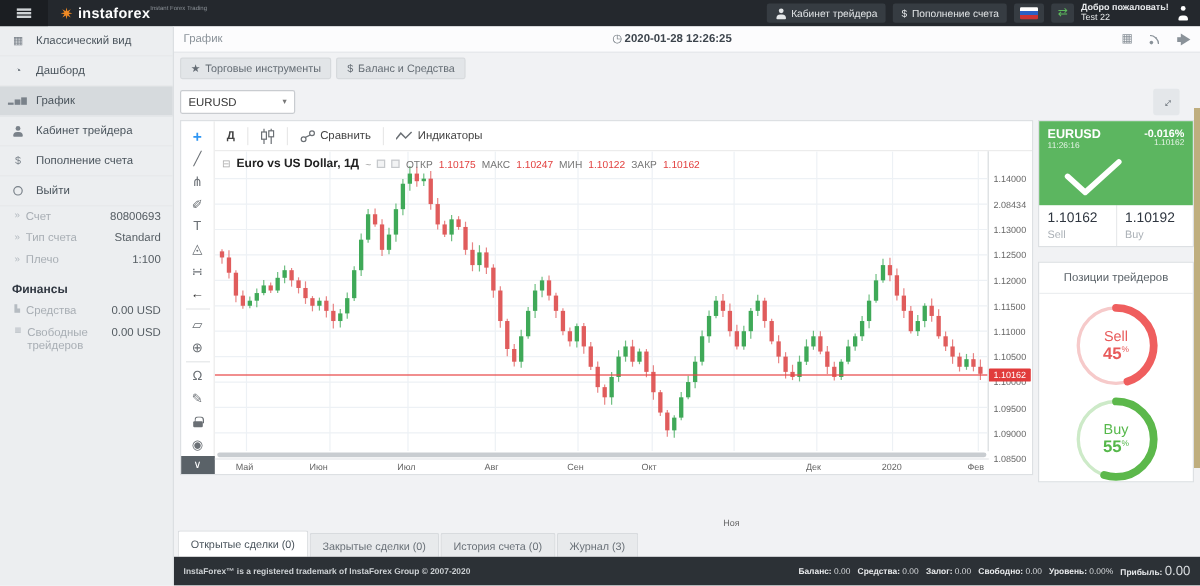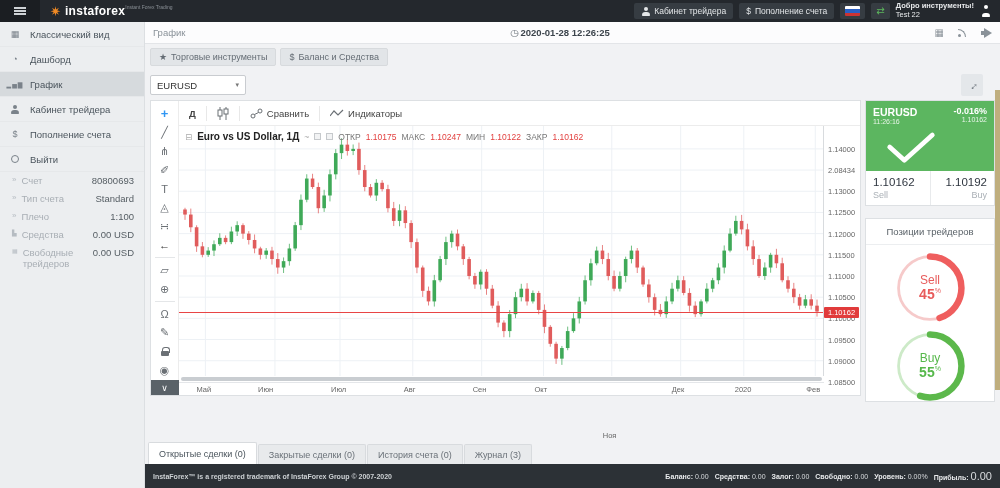--- a/index.html
+++ b/index.html
@@ -105,21 +105,21 @@
   .quote-card { background:#fff; border:1px solid #dde0e3; }
   .quote-head { background:#5cb660; color:#fff; height:70px; position:relative; padding:5px 7px; }
   .q-sym { font-weight:bold; font-size:10.5px; }
   .q-time { font-size:7px; opacity:.85; }
   .q-right { position:absolute; right:7px; top:5px; text-align:right; }
   .q-chg { font-weight:bold; font-size:9px; }
   .q-px { font-size:7px; opacity:.85; }
   .q-check { position:absolute; left:10px; bottom:4px; }
   .quote-prices { display:flex; }
   .qp { flex:1; padding:5px 7px; }
-  .qp + .qp { border-left:1px solid #e8eaec; text-align:right; }
+  .qp + .qp { border-left:1px solid #e8eaec; }
   .qp .big { font-size:11.5px; color:#2f3640; }
   .qp .sub { font-size:9px; color:#aab0b6; margin-top:2px; }
   .pos-card { margin-top:12px; background:#fff; border:1px solid #dde0e3; flex:0 0 auto; height:184px; }
   .pos-head { text-align:center; font-size:9.5px; color:#5a6268; padding:7px 0; border-bottom:1px solid #eceef0; }
   .donut-box { display:flex; flex-direction:column; align-items:center; padding-top:6px; gap:4px; }
   .donut { position:relative; width:74px; height:74px; }
   .donut svg { position:absolute; left:0; top:0; }
   .donut .dlab { position:absolute; inset:0; display:flex; flex-direction:column; align-items:center; justify-content:center; line-height:1.05; }
   .dlab .nm { font-size:12px; }
   .dlab .pc { font-size:14px; font-weight:bold; }
@@ -165,21 +165,21 @@
         <span>$</span>
         <span>Пополнение счета</span>
       </div>
       <div class="tb-box">
           <span class="flag-ru"></span>
         </div>
       <div class="tb-box">
           <span class="exch">⇄</span>
         </div>
       <div class="welcome">
-        <b>Добро инструменты!</b>
+        <b>Добро пожаловать!</b>
         <span>Test 22</span>
       </div>
       <span class="person-ic" style="width:12px;height:12px;color:#fff;"></span>
     </div>
   </div>
 
   <div class="body-row">
 
     <div class="sidebar">
       <div class="side-item">
@@ -220,20 +220,21 @@
         <span class="arr">»</span>
         <span class="k">Тип счета</span>
         <span class="v">Standard</span>
       </div>
       <div class="kv">
         <span class="arr">»</span>
         <span class="k">Плечо</span>
         <span class="v">1:100</span>
       </div>
 
+      <div class="side-sec">Финансы</div>
       <div class="kv">
         <span class="arr" style="font-size:6px;">▙</span>
         <span class="k">Средства</span>
         <span class="v">0.00 USD</span>
       </div>
       <div class="kv">
         <span class="arr" style="font-size:6px;">▦</span>
         <span class="k">Свободные трейдеров</span>
         <span class="v">0.00 USD</span>
       </div>

